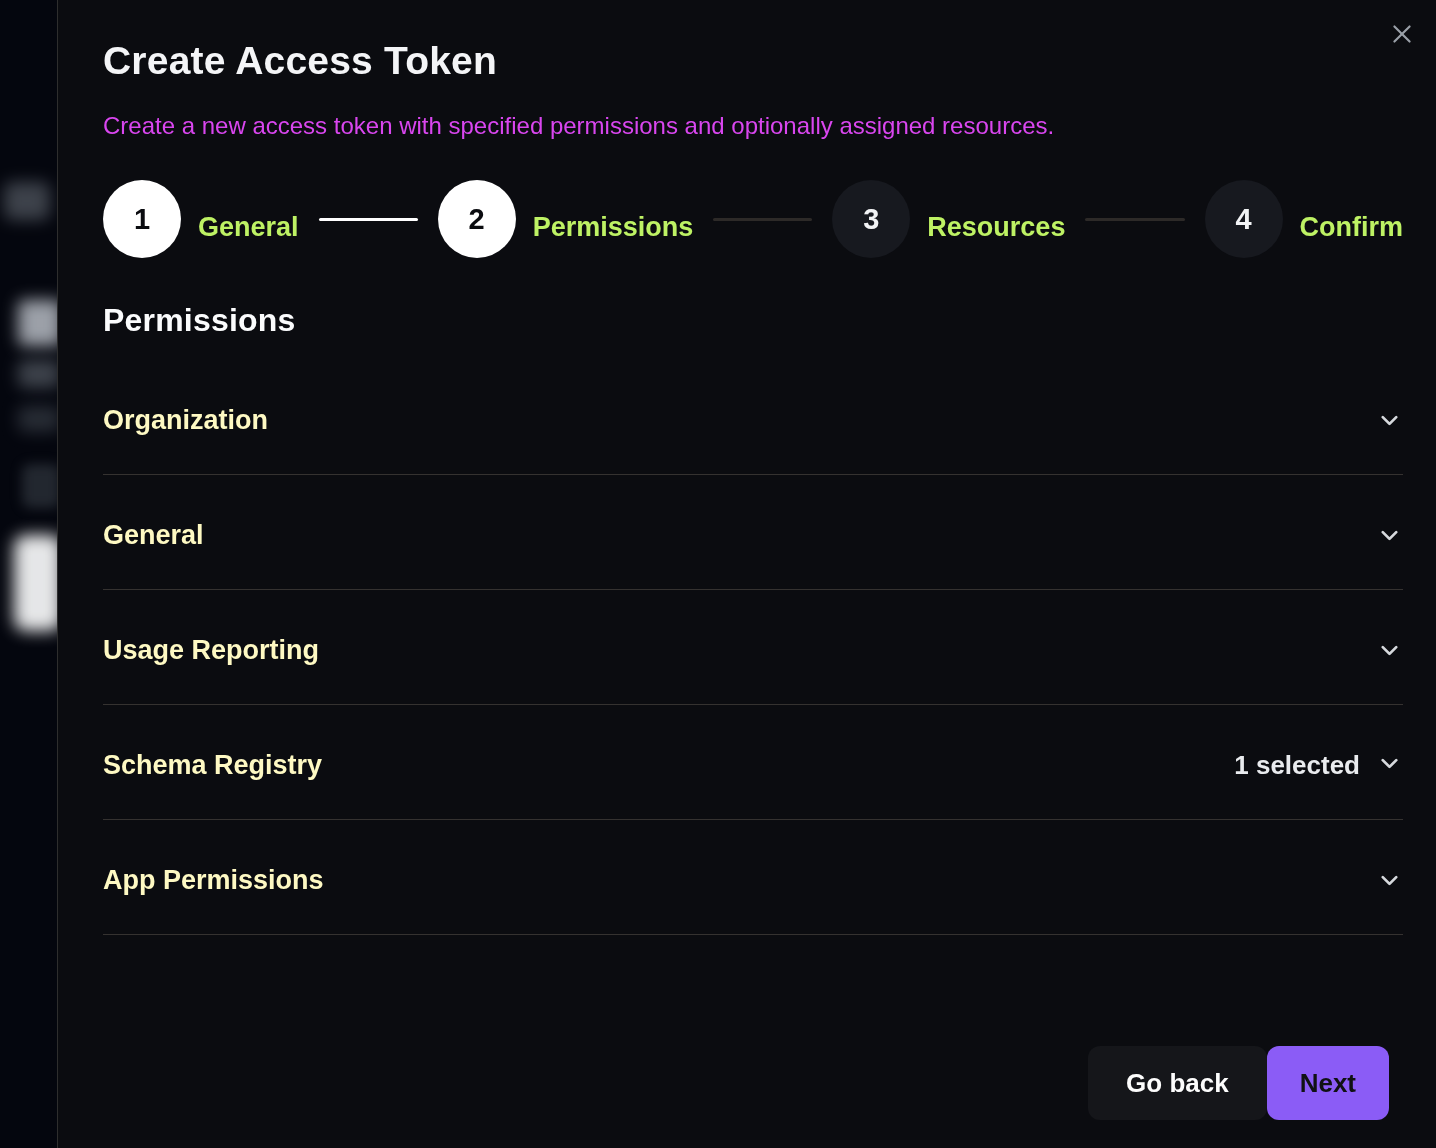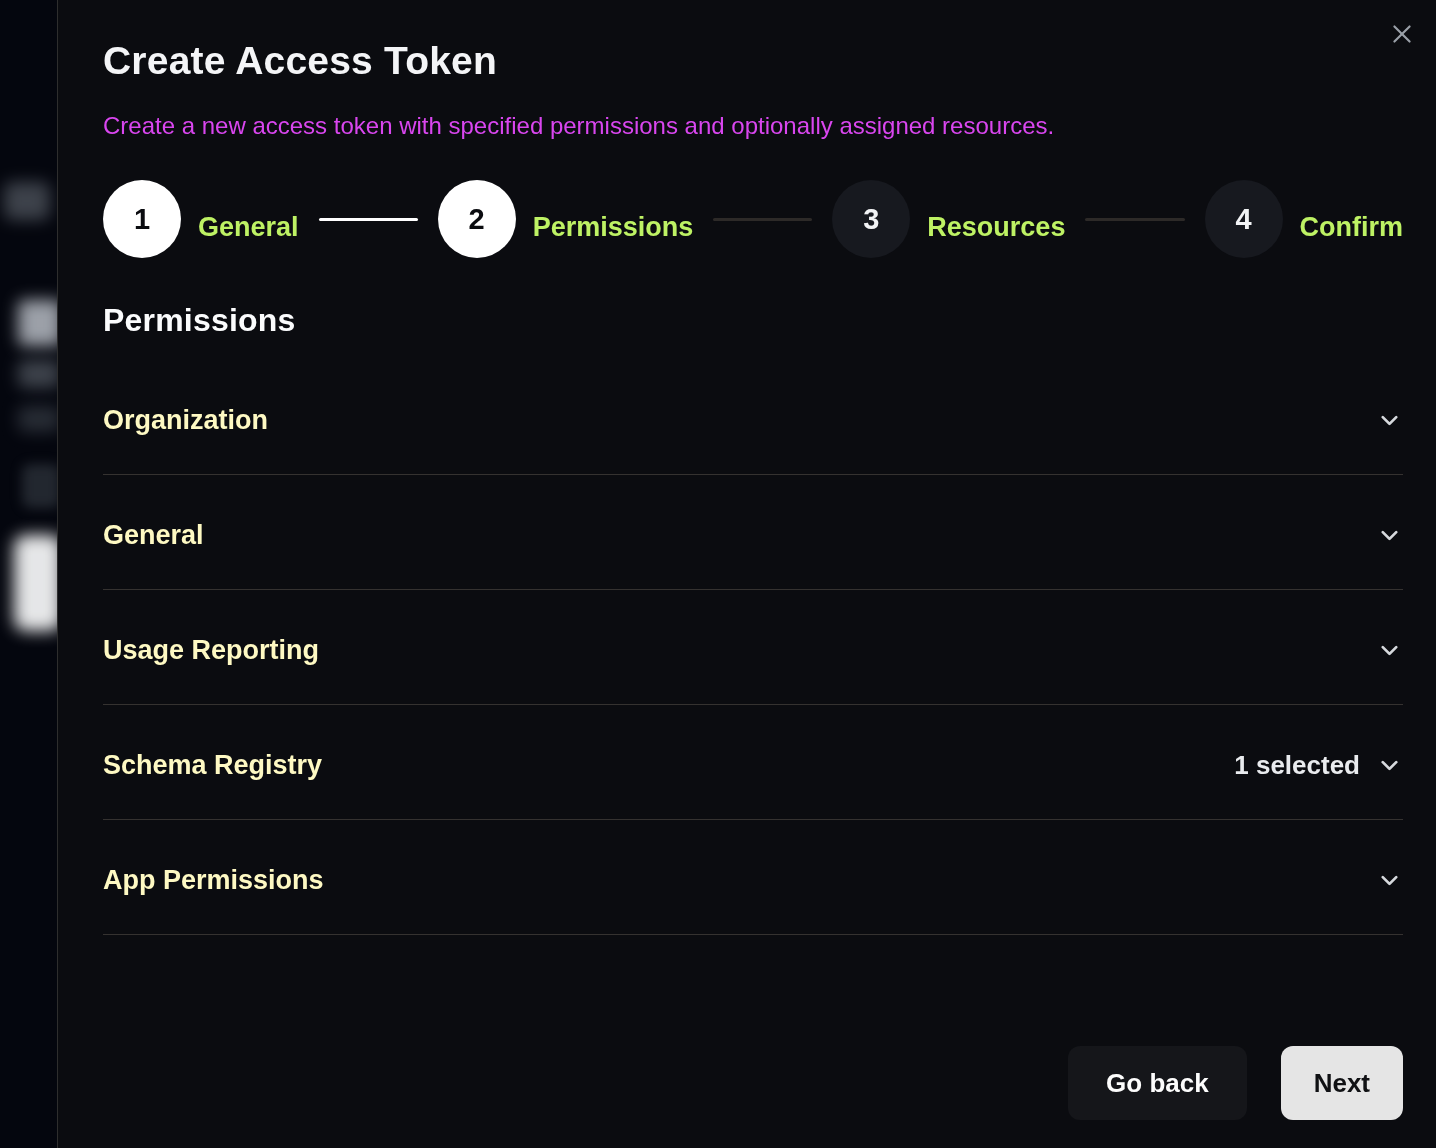--- a/index.html
+++ b/index.html
@@ -73,35 +73,35 @@
   }
 
   .accordion-list { margin-top: 20px; }
   .accordion-row {
     display: flex; align-items: center; justify-content: space-between;
     padding: 43px 0 37px;
     border-bottom: 1px solid #353230;
     cursor: pointer;
   }
   .accordion-label { font-size: 27px; font-weight: 600; line-height: 34px; color: #fef9c3; }
-  .accordion-right { display: flex; align-items: center; gap: 16px; }
+  .accordion-right { display: flex; gap: 16px; }
   .accordion-badge { font-size: 26px; font-weight: 600; color: #e9ebee; }
   .accordion-badge:empty { display: none; }
   .chevron { width: 27px; height: 27px; color: #d6d9dd; display: block; }
 
   
-  .footer { position: absolute; right: 33px; bottom: 28px; display: flex; gap: 34px; }
+  .footer { position: absolute; right: 47px; bottom: 28px; display: flex; }
   .btn {
     height: 74px; border: none; border-radius: 12px;
     font-family: "Liberation Sans", sans-serif;
     font-size: 26px; font-weight: 600; cursor: pointer;
     display: flex; align-items: center; justify-content: center;
   }
   .btn-secondary { background: #15161a; color: #fdfdfd; padding: 0 38px; }
-  .btn-primary { background: #e5e5e5; color: #101114; padding: 0 33px; }
+  .btn-primary { background: #8b5cf6; color: #101114; padding: 0 33px; }
 </style>
 </head>
 <body>
 
 <div class="bg-page">
   <div class="bg-blob b1"></div>
   <div class="bg-blob b2"></div>
   <div class="bg-blob b3"></div>
   <div class="bg-blob b4"></div>
   <div class="bg-blob b5"></div>

